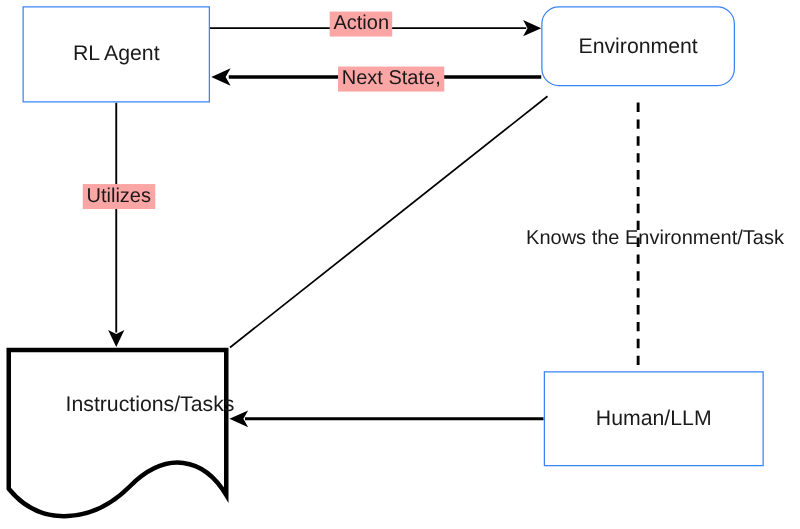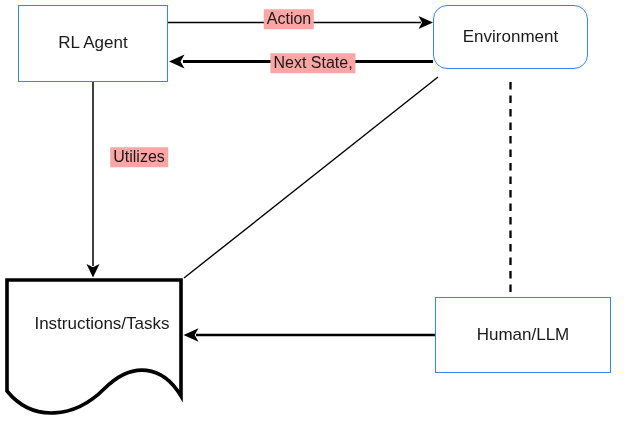--- a/index.html
+++ b/index.html
@@ -34,21 +34,21 @@
     font-size: 17px;
     line-height: 1.2;
     text-align: center;
     color: #1a1a1a;
   }
   .node-rl-agent   { left: 18px;  top: 5px;   width: 150px; height: 77px; }
   .node-environment{ left: 433px; top: 5px;   width: 155px; height: 64px; border-radius: 14px; }
   .node-human-llm  { left: 435px; top: 297px; width: 176px; height: 76px; }
   .doc-label {
     position: absolute;
-    left: 7px;
+    left: 25px;
     top: 324px;
     width: 190px;
     transform: translateY(-50%);
     text-align: center;
     font-size: 17px;
     color: #1a1a1a;
   }
   .edge-label {
     position: absolute;
     transform: translate(-50%, -50%);
@@ -59,21 +59,21 @@
     padding: 0 3px;
     white-space: nowrap;
     color: #1a1a1a;
   }
   .edge-label.transparent {
     background: transparent;
     padding: 0;
   }
   .label-action    { left: 289px; top: 19px; }
   .label-nextstate { left: 289px; top: 63px; margin-left: 24px; }
-  .label-utilizes  { left: 95px;  top: 157px; margin-left: 44px; }
+  .label-utilizes  { left: 95px;  top: 157px; }
   .label-provides  { left: 305px; top: 335px; }
   .label-knows     { left: 524px; top: 191px; }
 </style>
 </head>
 <body>
 
 <div class="canvas">
 
   <svg class="edges-svg" viewBox="0 0 640 423" xmlns="http://www.w3.org/2000/svg">
 
@@ -126,14 +126,15 @@
 
   <div class="edge-label label-action">Action</div>
 
   <div class="edge-label label-nextstate">
     <div>Next State,</div>
   </div>
 
   <div class="edge-label label-utilizes">Utilizes</div>
 
 
+  <div class="edge-label transparent label-knows">Knows the Environment/Task</div>
 
 </div>
 
 </body></html>

